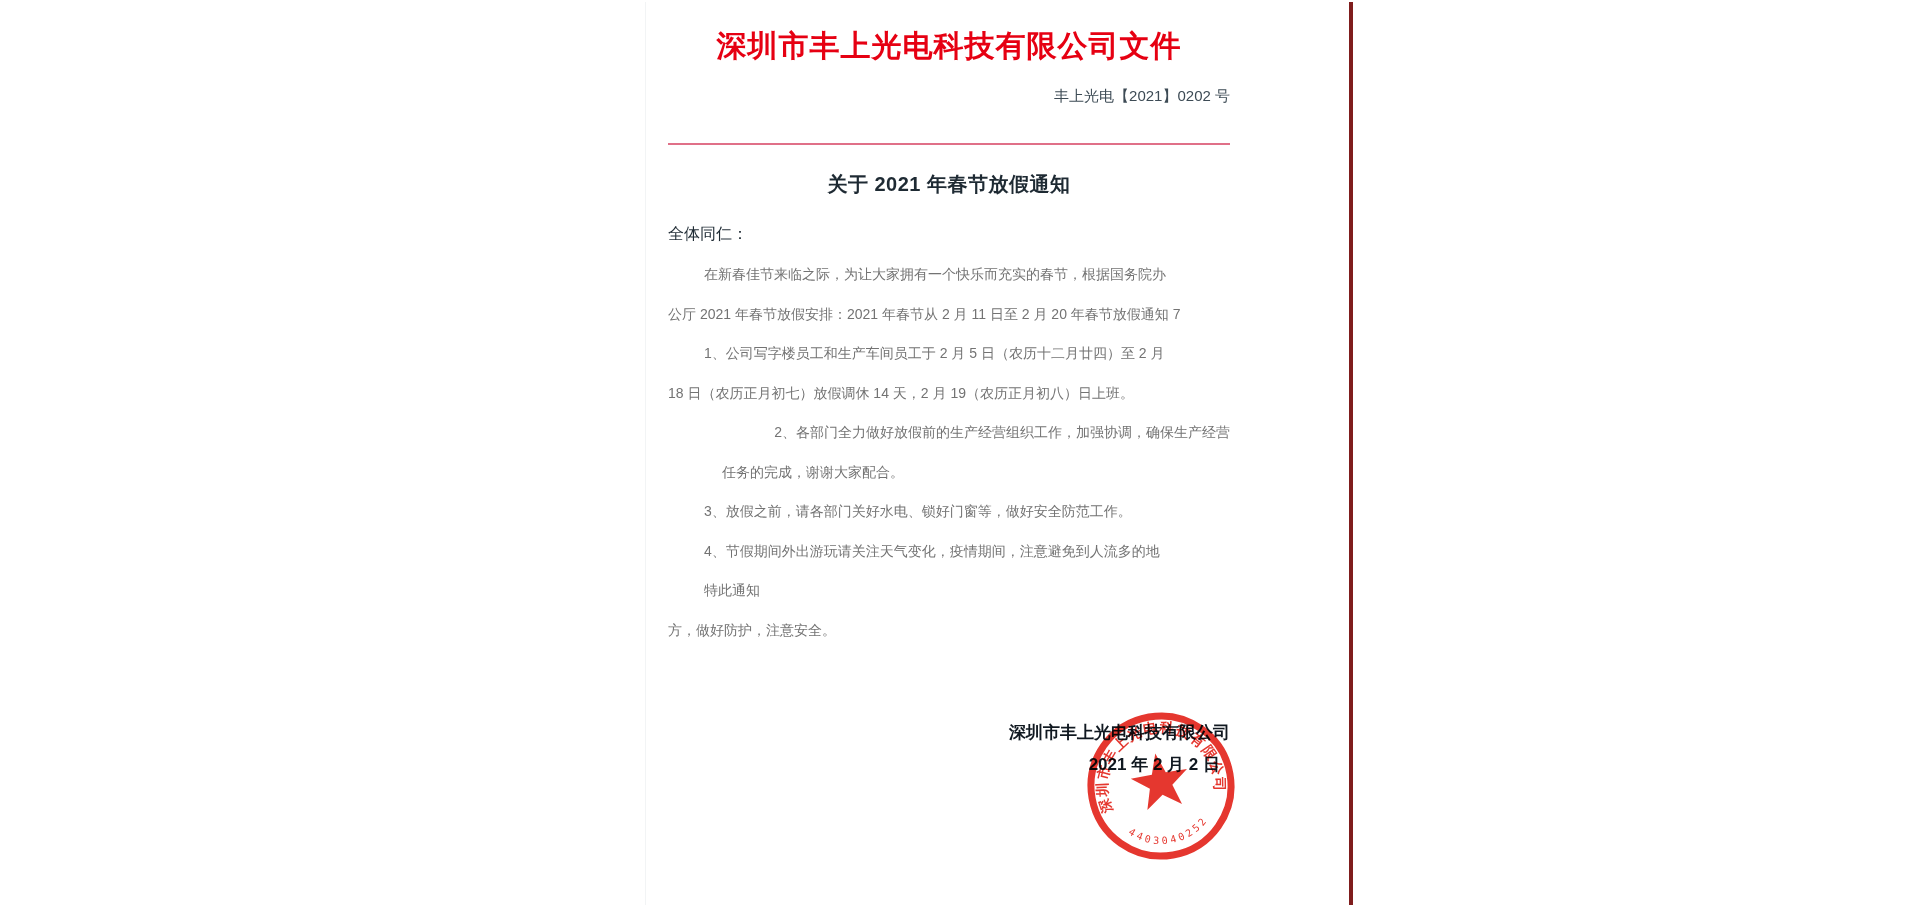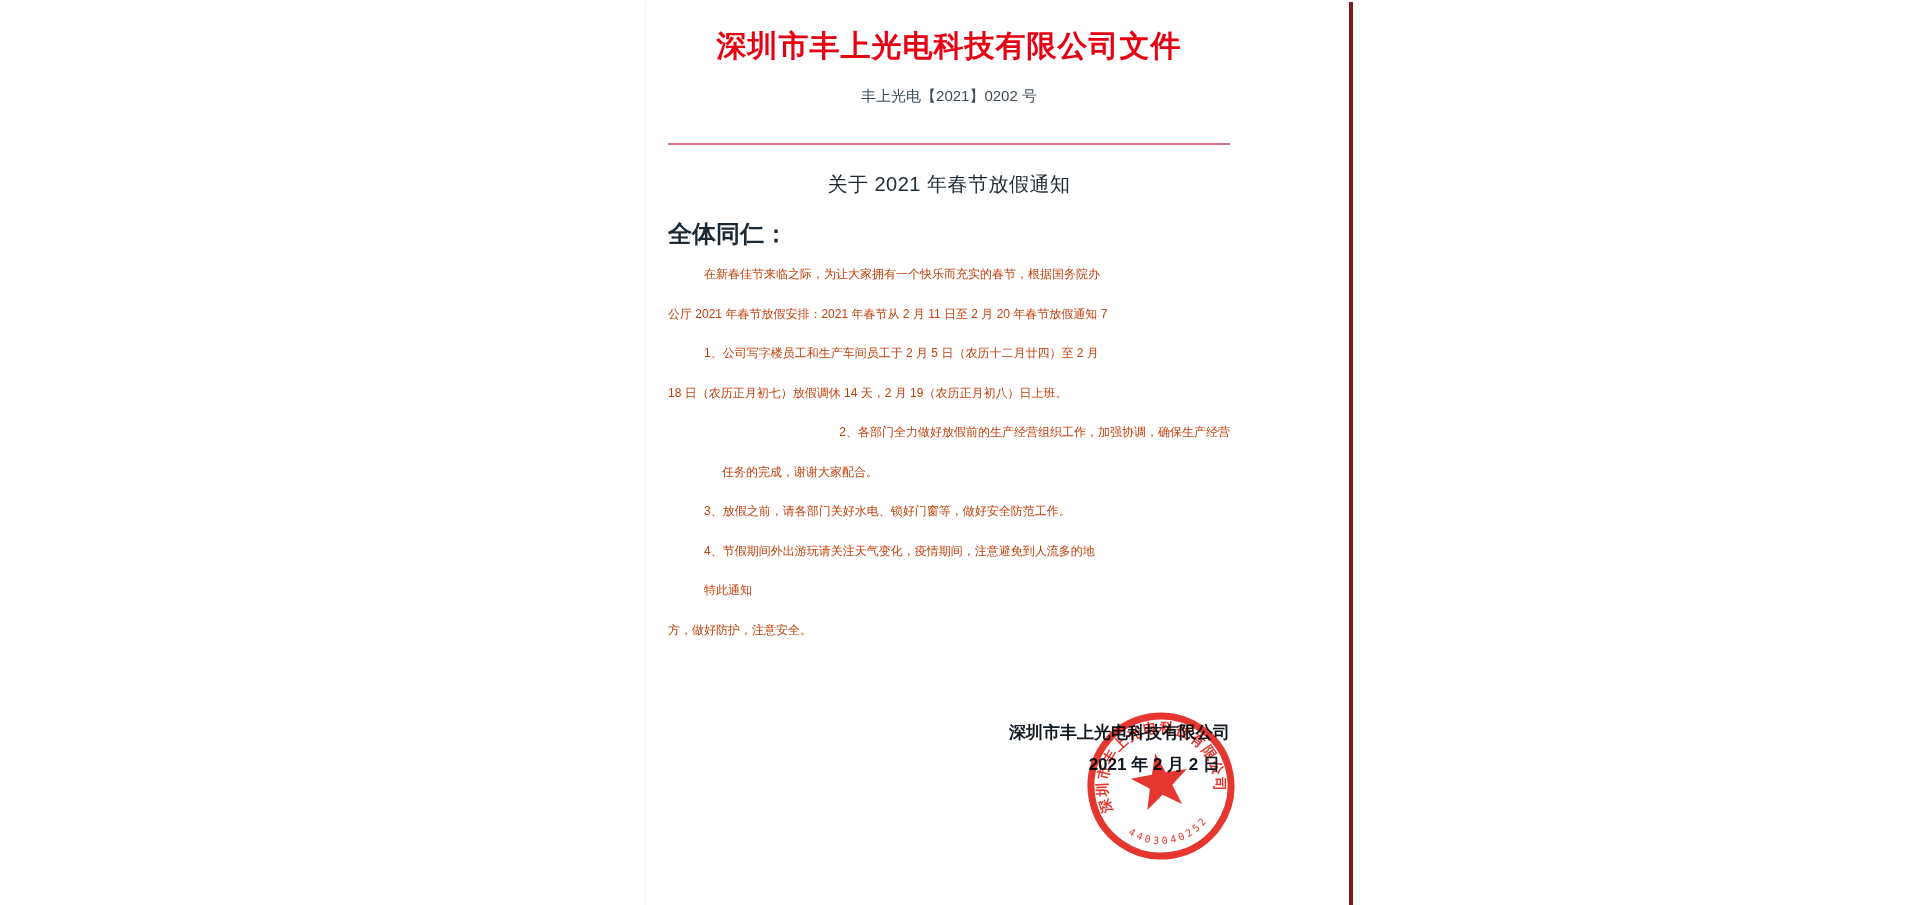--- a/index.html
+++ b/index.html
@@ -10,28 +10,28 @@
   .viewer{position:relative;width:1920px;height:905px;background:#ffffff;}
   .page{
     position:absolute;left:645px;top:2px;width:703px;height:905px;background:#ffffff;
     border-right:4px solid #7f1d1d;border-left:1px solid #f2f4f5;
   }
   .content{position:absolute;left:22px;top:0;width:562px;color:#2e3d47;}
   .doc-title{
     margin:25px 0 0;line-height:38px;font-size:30px;font-weight:bold;
     text-align:center;color:#e60012;letter-spacing:1px;
   }
-  .doc-number{margin-top:20px;line-height:22px;font-size:15px;text-align:center;color:#3d4b55;}
+  .doc-number{margin-top:20px;line-height:22px;font-size:15px;text-align:right;color:#3d4b55;}
   .divider{margin-top:36px;height:0;border-top:2px solid #e07088;}
   .notice-heading{
-    margin:24px 0 0;line-height:30px;font-size:20px;font-weight:normal;
+    margin:24px 0 0;line-height:30px;font-size:20px;font-weight:bold;
     text-align:center;color:#1e2a33;letter-spacing:0.5px;
   }
-  .salutation{margin-top:22px;line-height:26px;font-size:24px;font-weight:bold;color:#1e2a33;}
-  .body-lines{margin-top:8px;font-size:12px;color:#c2410c;}
+  .salutation{margin-top:22px;line-height:26px;font-size:16px;font-weight:normal;color:#1e2a33;}
+  .body-lines{margin-top:8px;font-size:14px;color:#737373;}
   .body-lines .line{height:39.5px;line-height:39.5px;white-space:nowrap;}
   .body-lines .b{font-weight:normal;}
   .sig-block{margin-top:70px;text-align:right;color:#101820;}
   .sig-company{font-size:17px;font-weight:bold;line-height:26px;}
   .sig-date{font-size:17px;font-weight:bold;line-height:26px;margin-top:6px;padding-right:10px;}
   .stamp{
     position:absolute;left:435px;top:704px;width:160px;height:160px;
     transform:rotate(-10deg);mix-blend-mode:multiply;opacity:0.92;
   }
   .stamp .ring{fill:none;stroke:#e3261d;stroke-width:7;}

